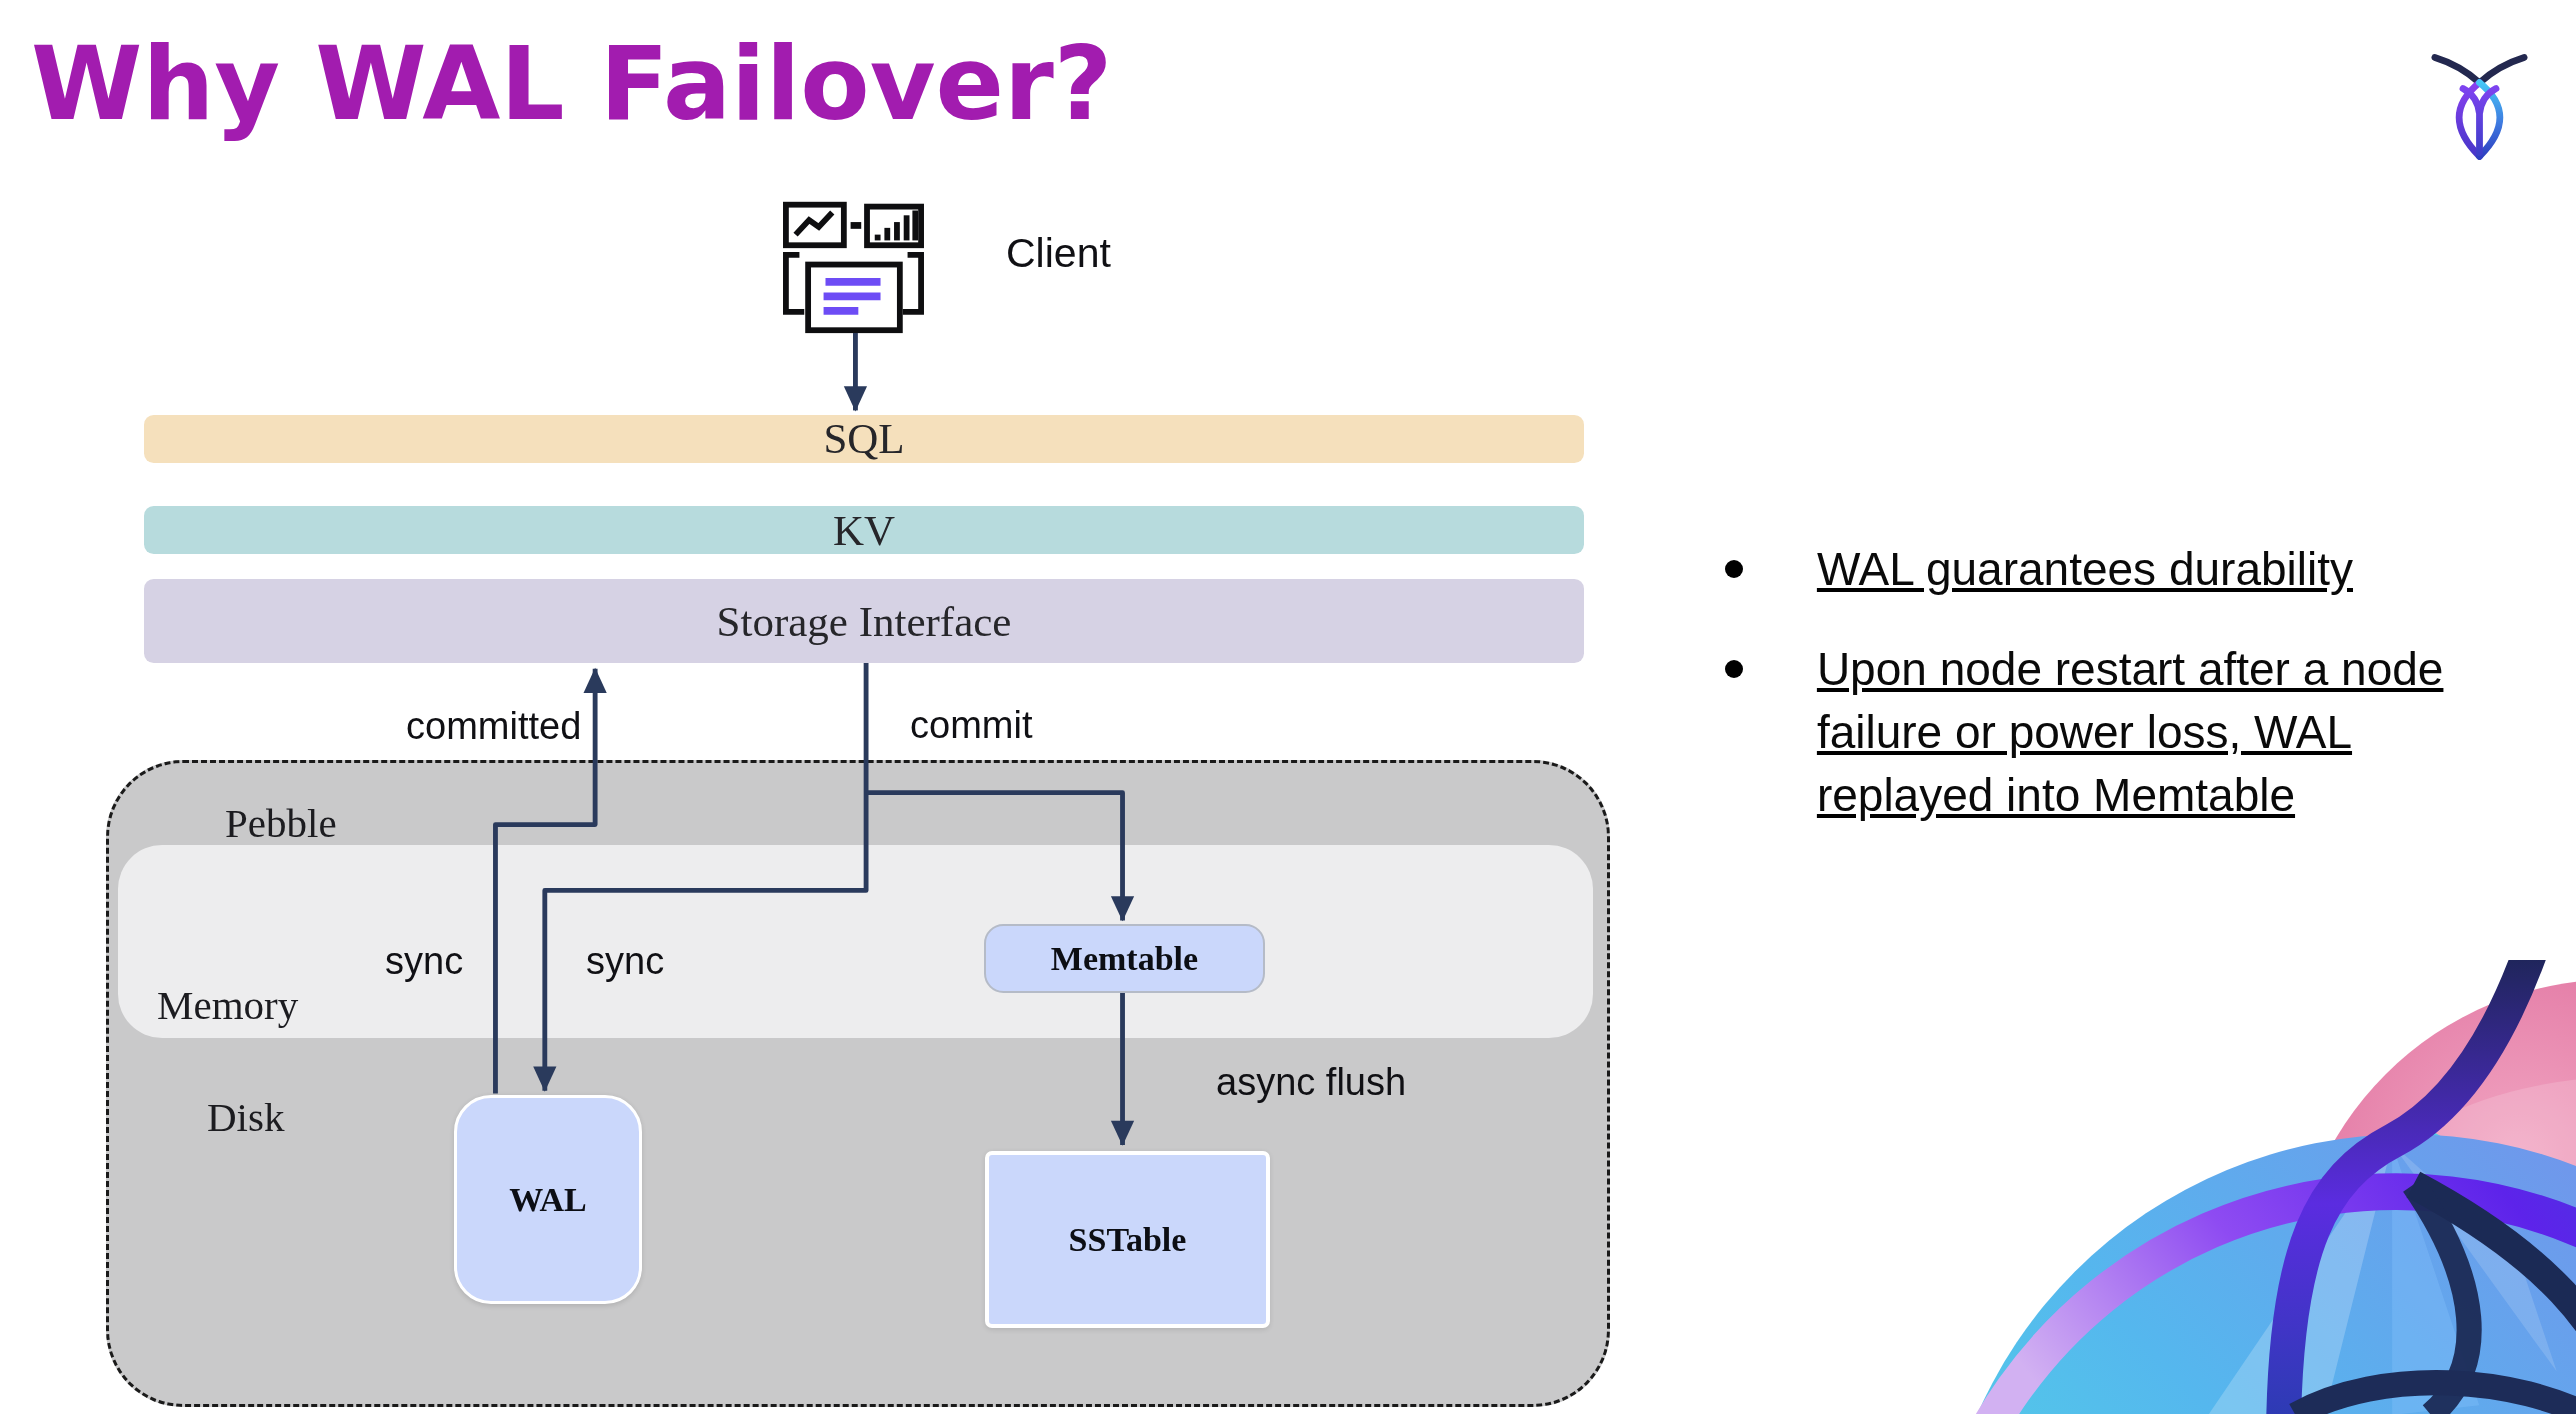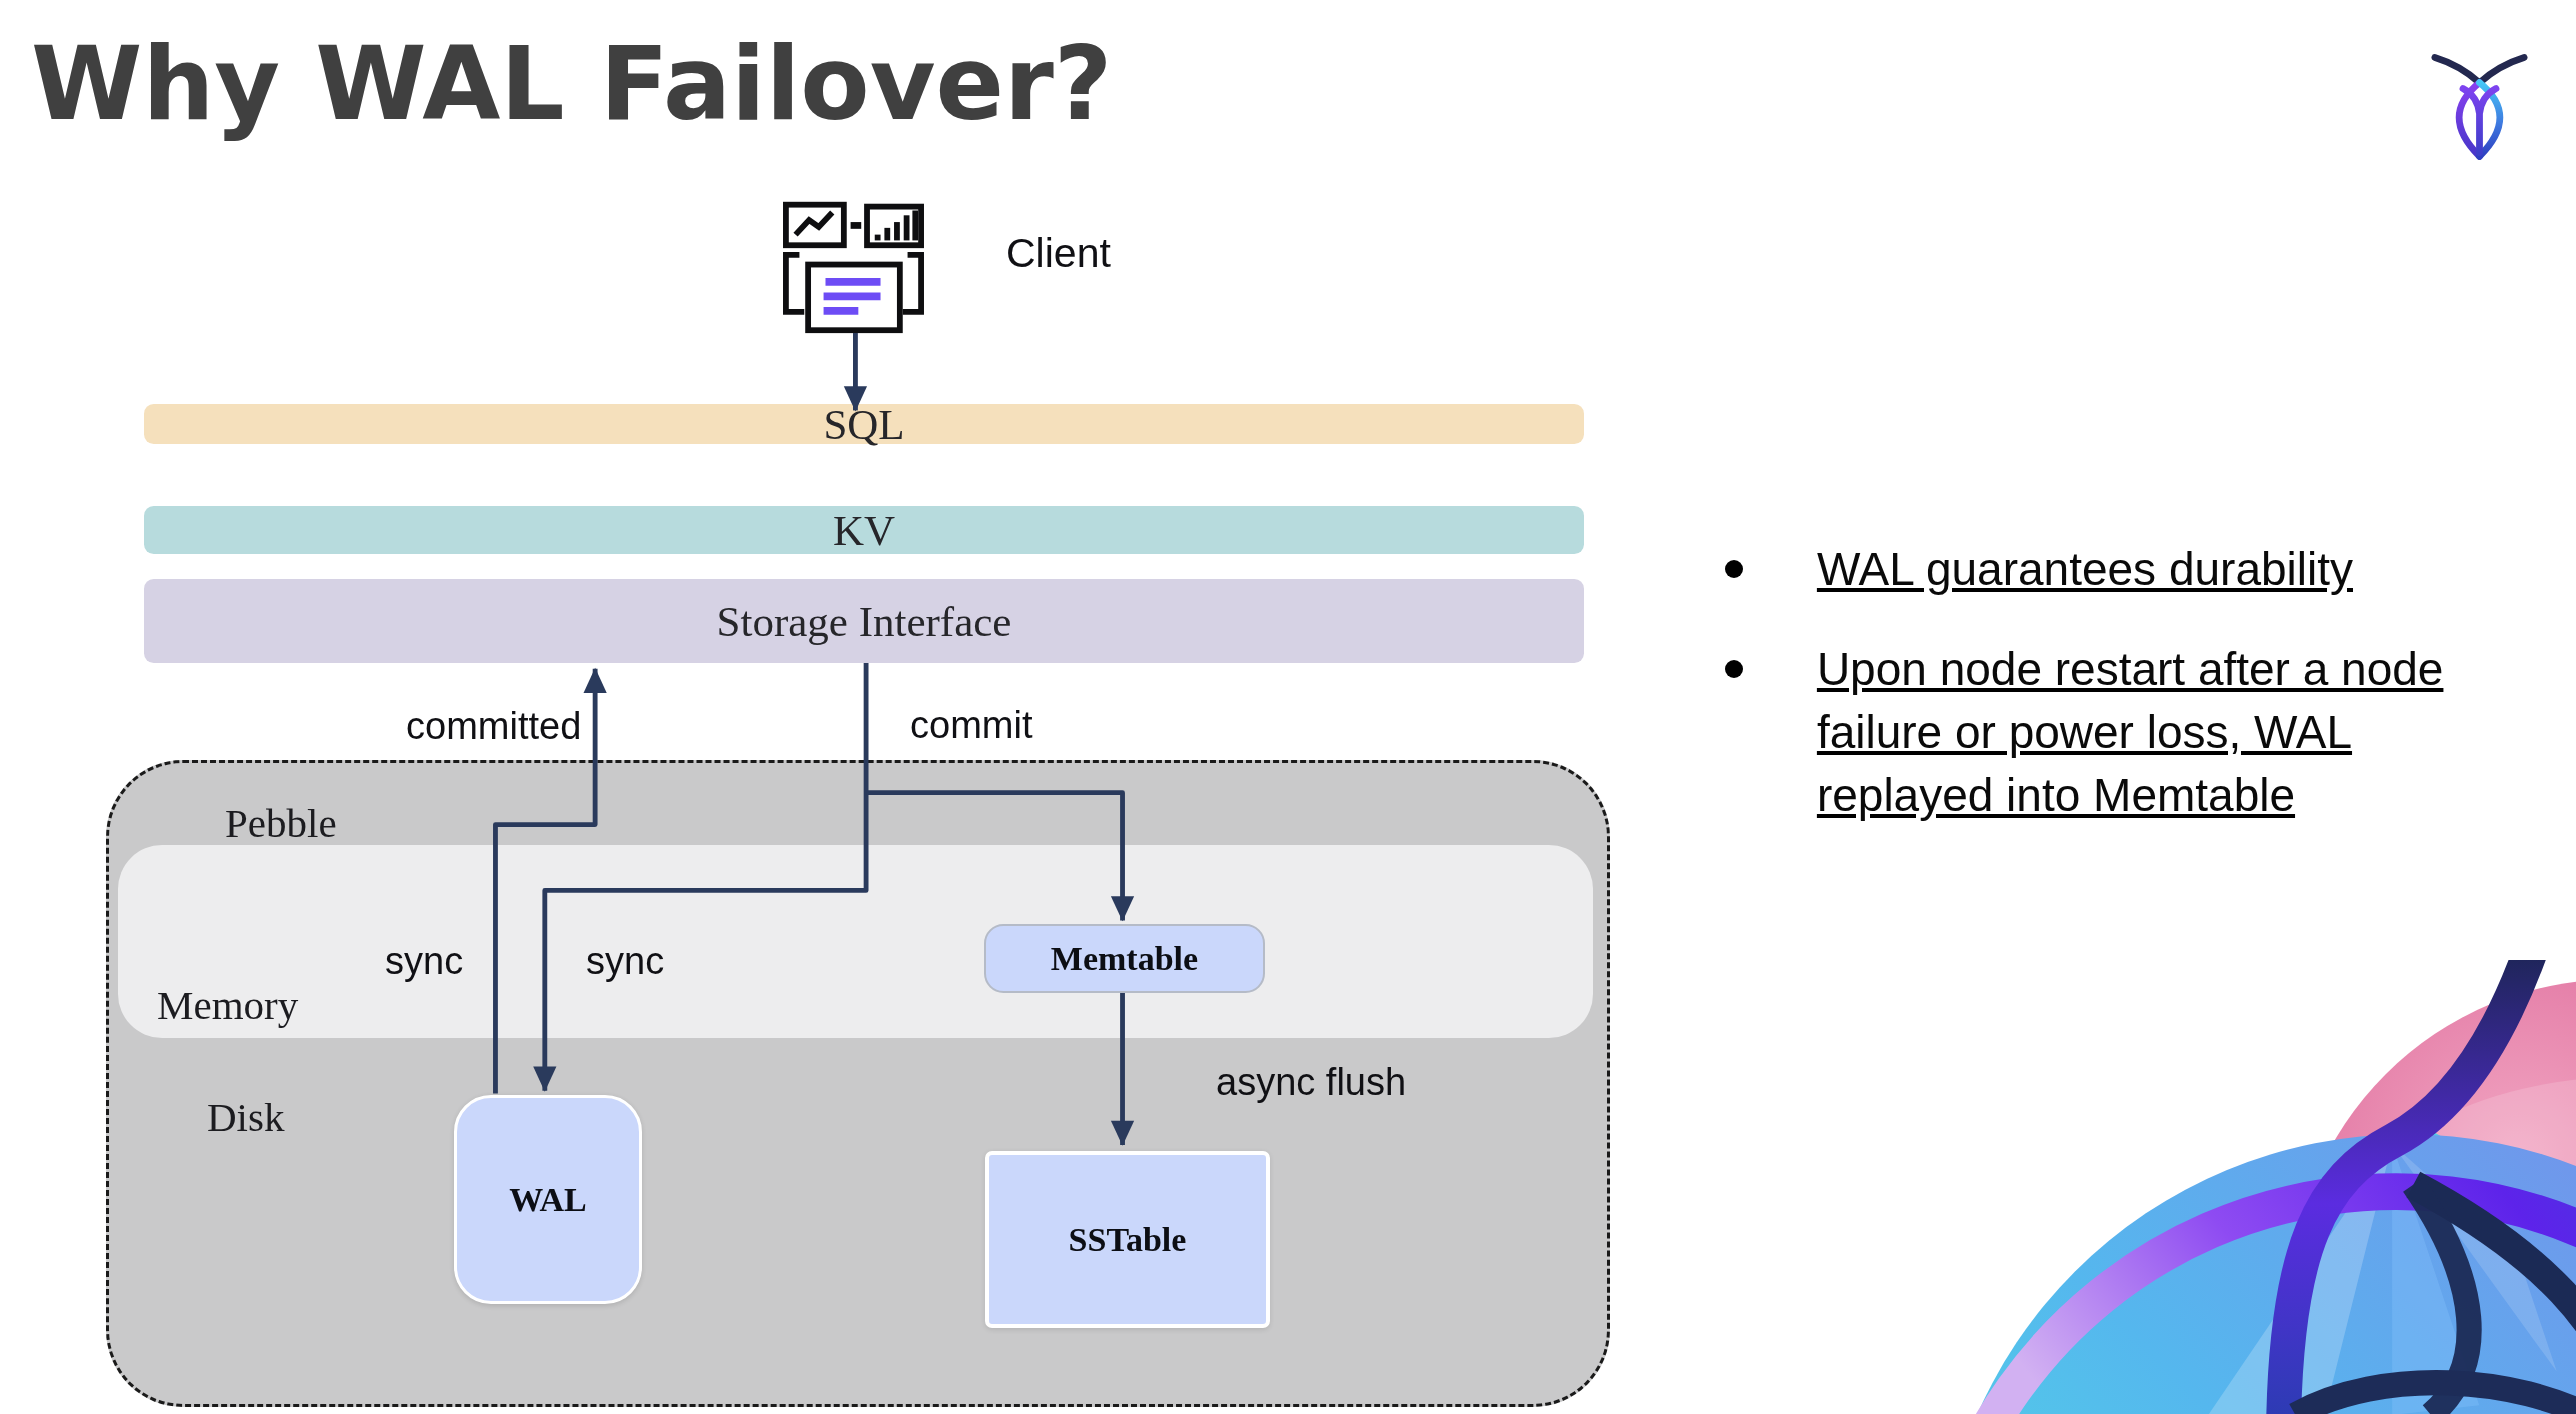--- a/index.html
+++ b/index.html
@@ -2,26 +2,26 @@
 <html><head>
 <meta charset="utf-8">
 <style>
   html,body{margin:0;padding:0;background:#ffffff;}
   .stage{position:relative;width:2576px;height:1415px;background:#ffffff;overflow:hidden;
          font-family:"Liberation Sans","DejaVu Sans",sans-serif;}
   .abs{position:absolute;}
 
   
   .title{left:31px;top:25px;font-size:101px;font-weight:800;letter-spacing:0px;
-         color:#404040;font-family:"DejaVu Sans","Liberation Sans",sans-serif;}
+         color:#a21caf;font-family:"DejaVu Sans","Liberation Sans",sans-serif;}
 
   
   .bar{left:144px;width:1440px;border-radius:9.7px;display:flex;align-items:center;justify-content:center;
        font-family:"Liberation Serif","DejaVu Serif",serif;font-size:43px;color:#26262a;}
-  .bar.sql{top:404px;height:40px;}
+  .bar.sql{top:415px;height:48px;align-items:flex-end;}
   .bar.kv{top:506px;height:48px;}
   .bar.storage{top:579px;height:84px;}
 
   
   .pebble{left:106px;top:760px;width:1498px;height:641px;border:3.9px dashed #1a1a1a;border-radius:77px;}
   .memoryband{left:118px;top:845px;width:1475px;height:193px;border-radius:44px;}
 
   
   .slabel{font-family:"Liberation Serif","DejaVu Serif",serif;font-size:41px;color:#1c1c20;}
   

